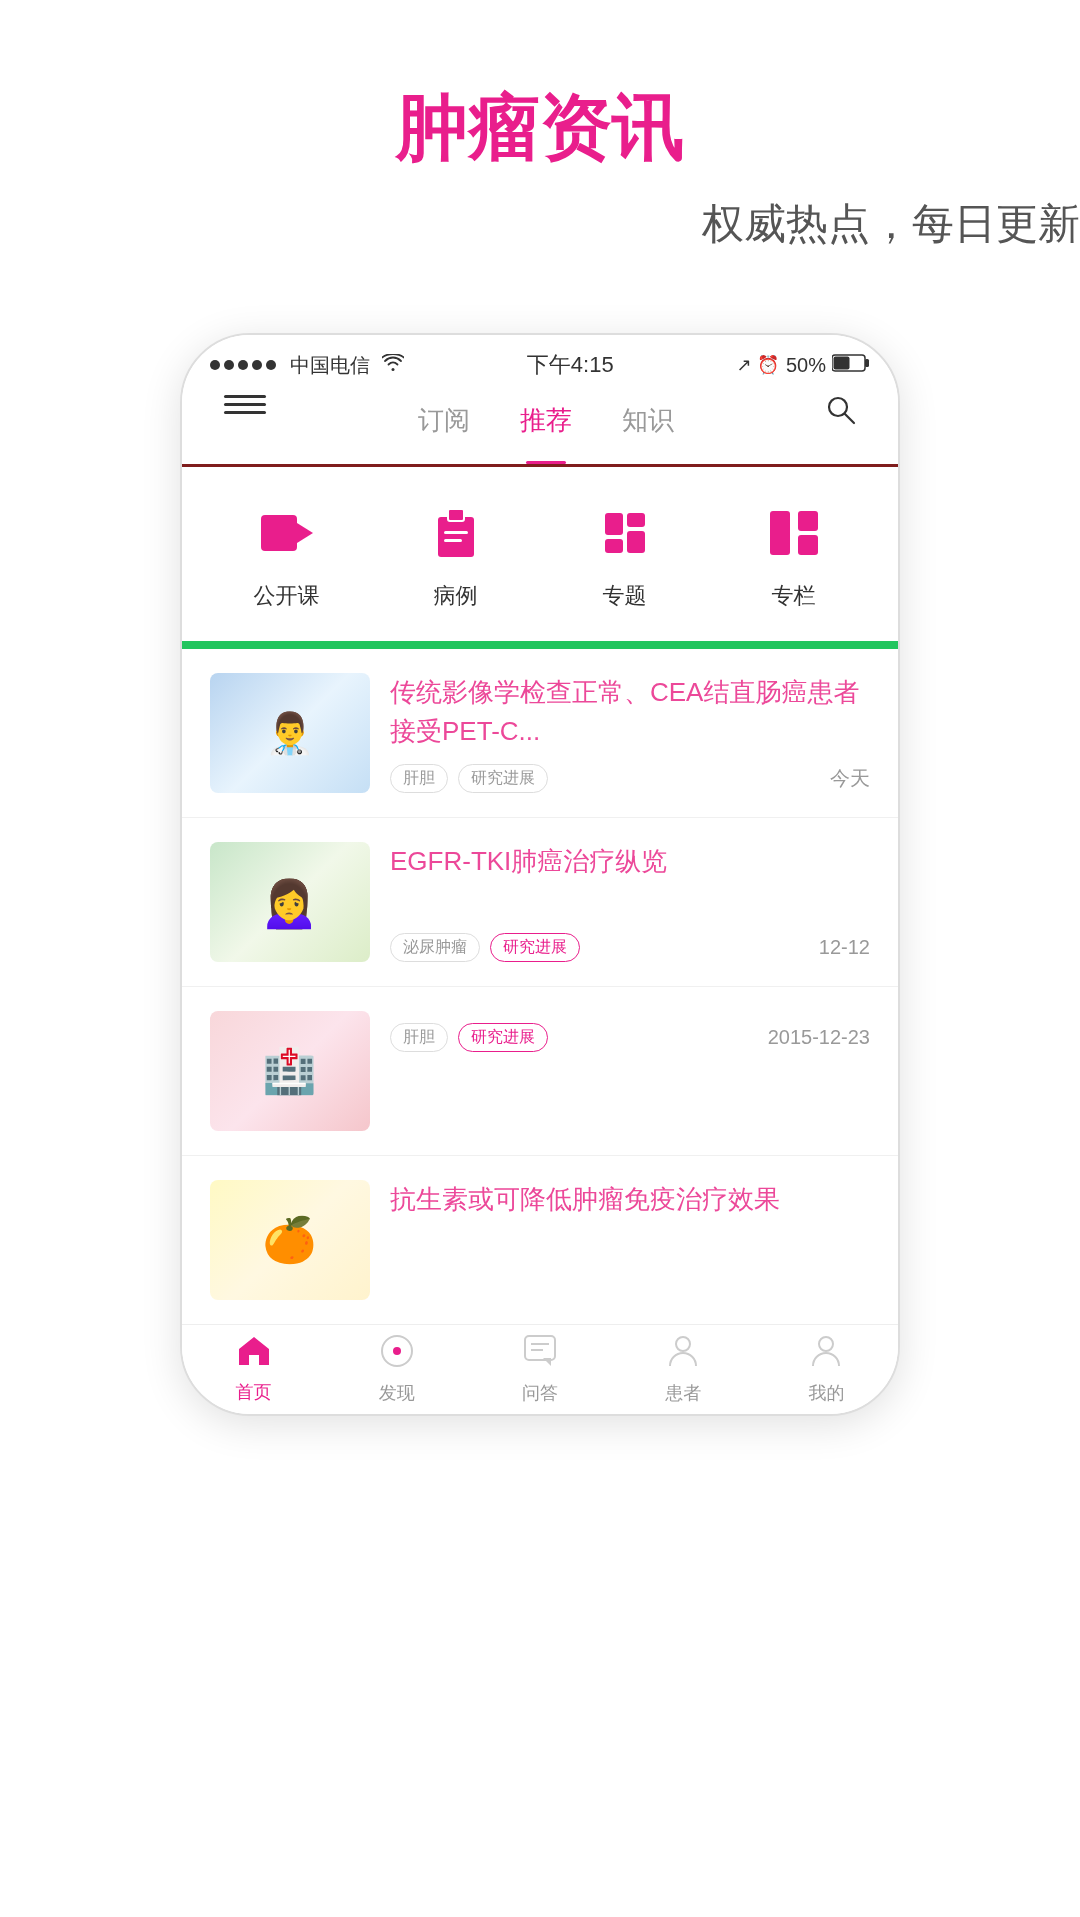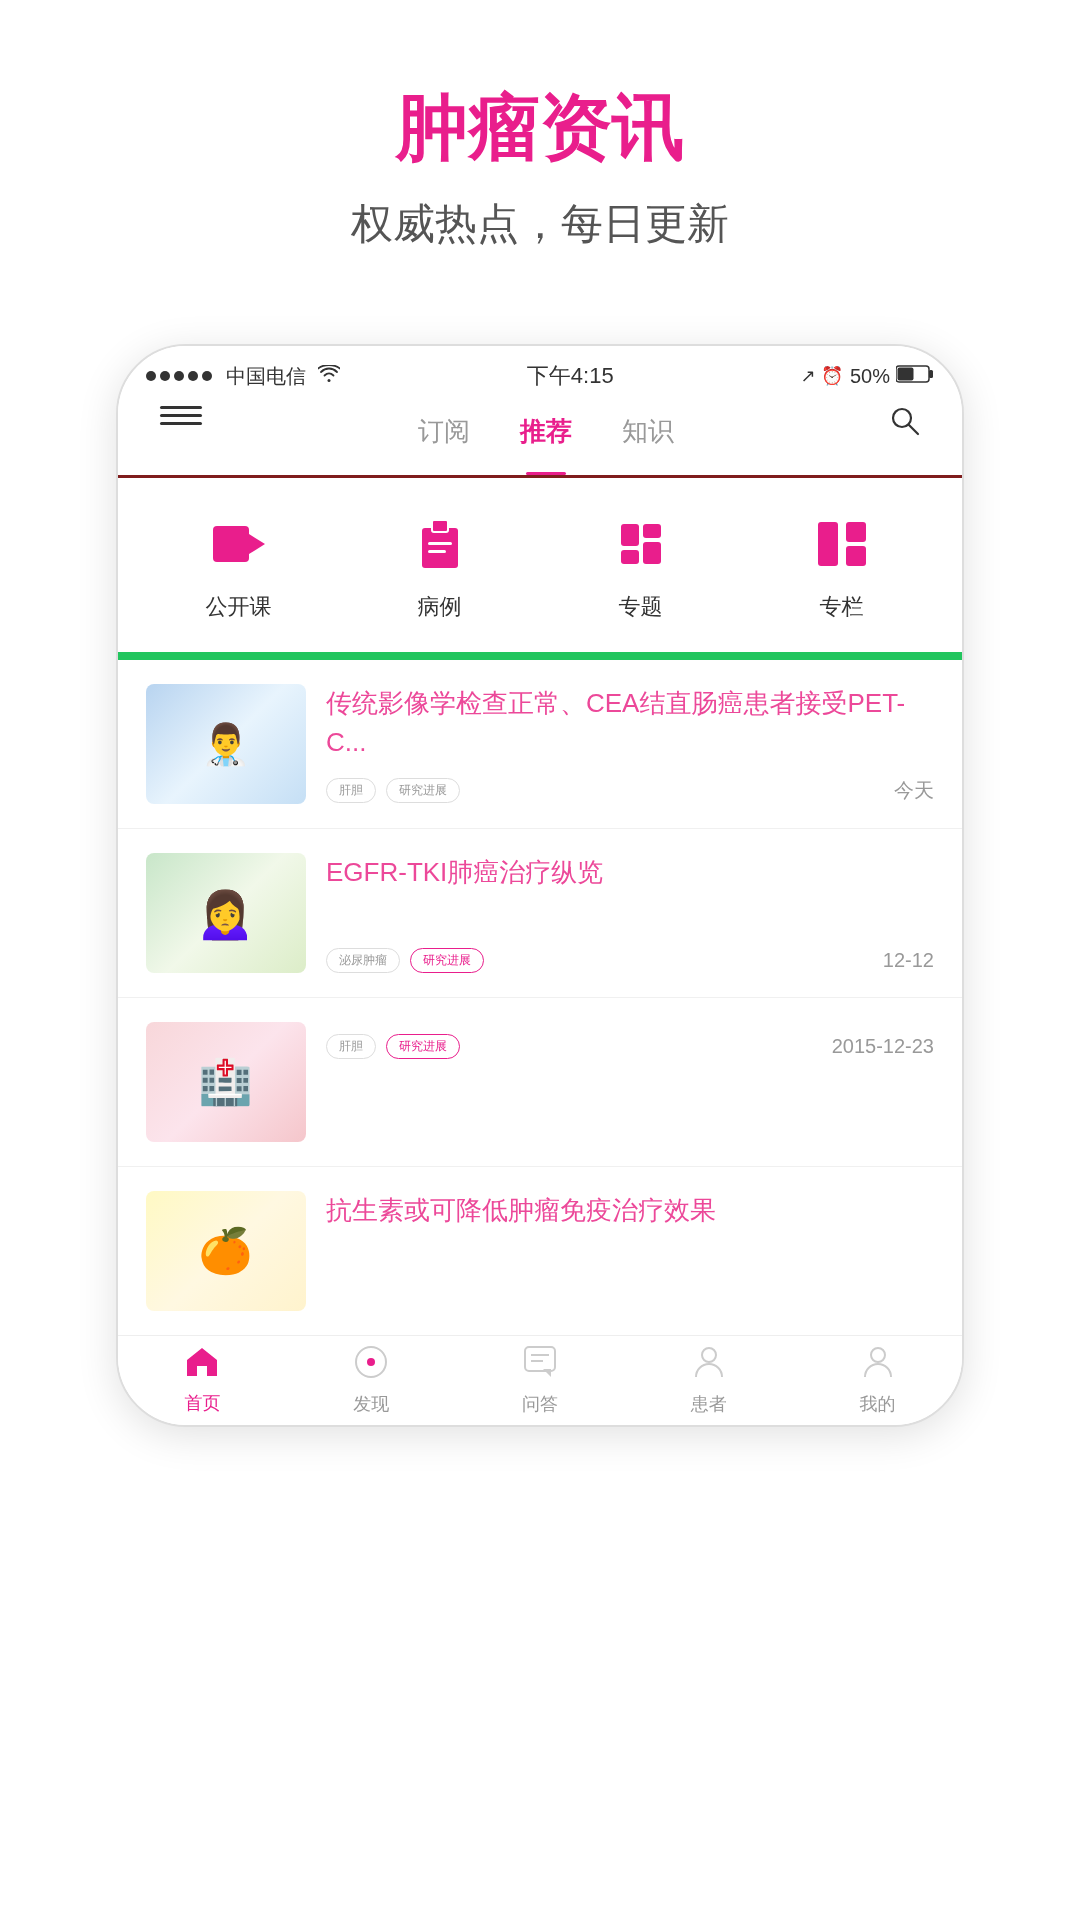--- a/index.html
+++ b/index.html
@@ -25,31 +25,32 @@
       font-size: 72px;
       font-weight: 700;
       color: #e91e8c;
       margin-bottom: 20px;
     }
 
     .page-subtitle {
       font-size: 42px;
       color: #555;
       font-weight: 400;
+      text-align: right;
     }
 
     .phone-wrapper {
-      width: 848px;
+      width: 720px;
       background: #fff;
       border-radius: 70px;
       border: 2px solid #ddd;
       box-shadow: 0 8px 40px rgba(0,0,0,0.12);
       overflow: hidden;
       position: relative;
-      margin-top: 52px;
+      margin-top: 41px;
     }
 
     .phone-status-bar {
       background: #fff;
       height: 60px;
       display: flex;
       align-items: center;
       justify-content: space-between;
       padding: 0 28px;
       font-size: 22px;
@@ -120,21 +121,21 @@
     .nav-tab-item {
       font-size: 26px;
       color: #999;
       padding: 8px 0;
       cursor: pointer;
       position: relative;
     }
 
     .nav-tab-item.active {
       color: #e91e8c;
-      font-weight: 700;
+      font-weight: 400;
     }
 
     .nav-tab-item.active::after {
       content: '';
       position: absolute;
       bottom: -18px;
       left: 50%;
       transform: translateX(-50%);
       width: 40px;
       height: 3px;
@@ -273,21 +274,21 @@
     .article-meta {
       display: flex;
       align-items: center;
       gap: 10px;
       margin-top: 12px;
     }
 
     .tag {
       padding: 3px 12px;
       border-radius: 20px;
-      font-size: 12px;
+      font-size: 16px;
       color: #999;
       border: 1px solid #ddd;
     }
 
     .tag-pink {
       color: #e91e8c;
       border-color: #e91e8c;
     }
 
     .article-date {

